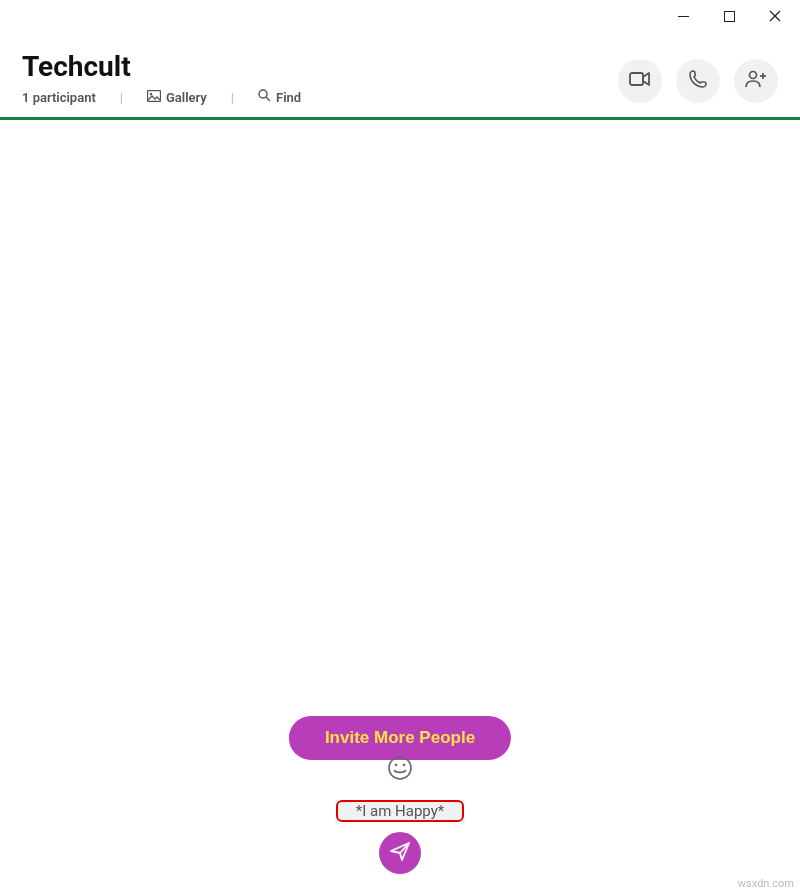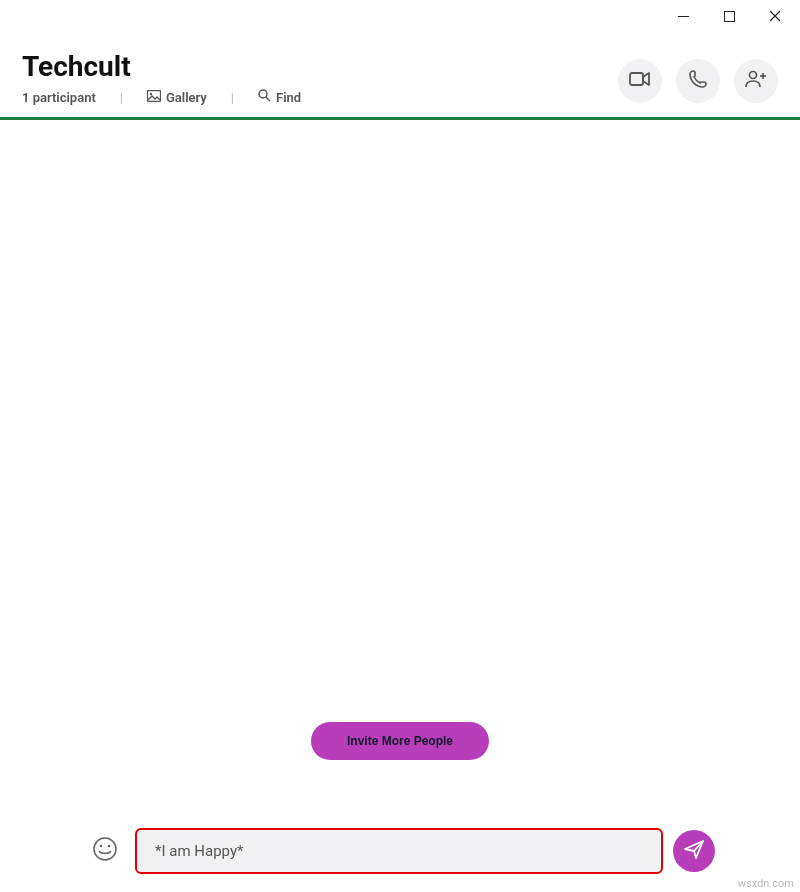--- a/index.html
+++ b/index.html
@@ -90,36 +90,37 @@
       height: 1px;
       background: #e0e0e0;
     }
     .date-divider .label { padding: 0 16px; }
     .invite-btn {
       position: absolute;
       left: 50%;
       transform: translateX(-50%);
       bottom: 42px;
       background: #b83db9;
-      color: #0f172a;
+      color: #fde047;
       font-weight: 600;
-      font-size: 12px;
+      font-size: 17px;
       padding: 12px 36px;
       border-radius: 999px;
       cursor: pointer;
       border: none;
     }
     .composer {
       position: absolute;
       bottom: 18px;
       left: 85px;
       right: 85px;
       display: flex;
       align-items: center;
       gap: 10px;
+      flex-direction: column;
     }
     .emoji-btn {
       width: 40px;
       height: 40px;
       display: flex;
       align-items: center;
       justify-content: center;
       color: #666;
       cursor: pointer;
     }

